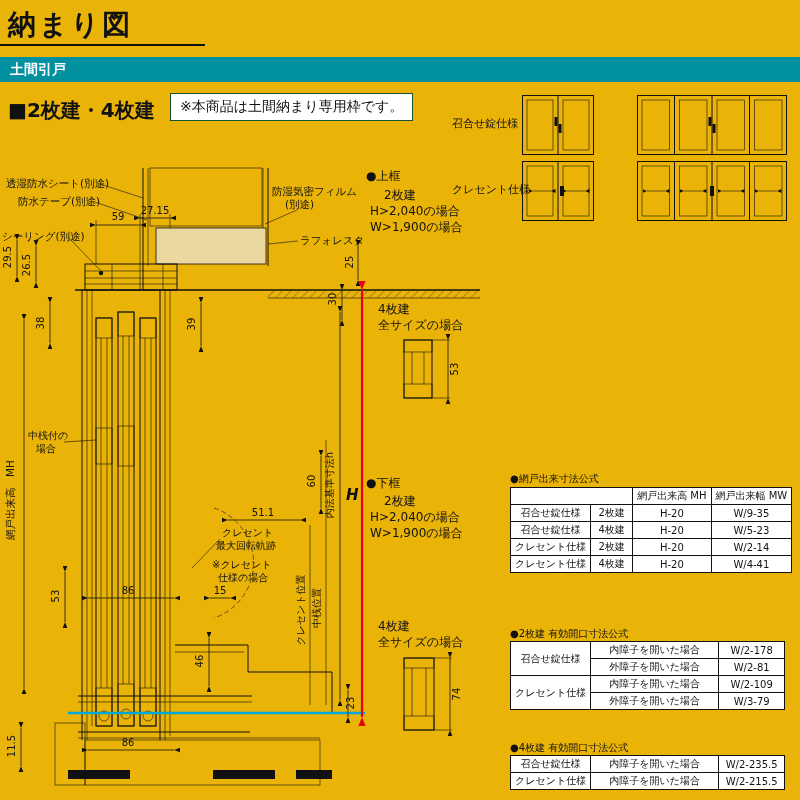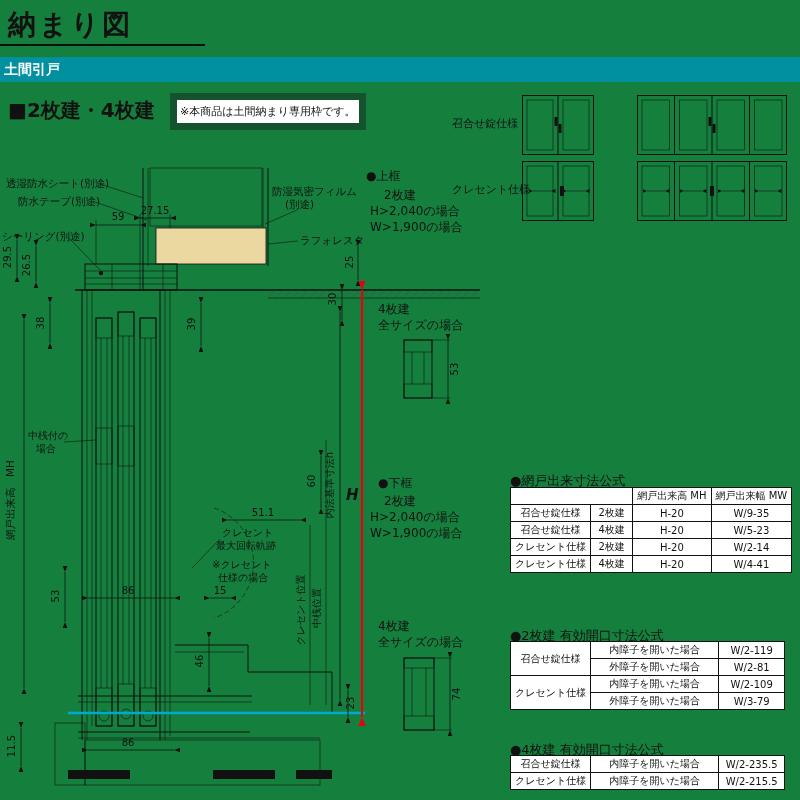--- a/index.html
+++ b/index.html
@@ -1,28 +1,28 @@
 <!DOCTYPE html>
 <html><head>
 <meta charset="utf-8">
 <style>
   *{box-sizing:border-box;margin:0;padding:0}
   body{width:800px;height:800px;background:#fff;color:#111;
        font-family:"DejaVu Sans","Liberation Sans",sans-serif}
-  .page{position:relative;width:800px;height:800px;background:#15803d;overflow:hidden}
+  .page{position:relative;width:800px;height:800px;background:#eab308;overflow:hidden}
   .abs{position:absolute}
   .title{position:absolute;left:8px;top:6px;font-size:28px;font-weight:bold;letter-spacing:3px}
   .title-rule{position:absolute;left:0;top:44px;width:205px;height:2px;background:#111}
   .banner{position:absolute;left:0;top:57px;width:800px;height:25px;background:#0090A0;
-          color:#fff;font-size:14px;font-weight:bold;line-height:25px;padding-left:4px}
+          color:#fff;font-size:14px;font-weight:bold;line-height:25px;padding-left:10px}
   .subhead{position:absolute;left:8px;top:97px;font-size:20px;font-weight:bold}
-  .note-box{position:absolute;left:170px;top:93px;border:7px solid #14532d;font-size:11px;padding:4px 3px;background:#fff}
+  .note-box{position:absolute;left:170px;top:93px;border:1px solid #14532d;font-size:14px;padding:4px 9px;background:#fff}
   .elev-label{position:absolute;font-size:11px;white-space:nowrap}
   .ann{position:absolute;font-size:12px;white-space:nowrap}
-  .tbl-title{position:absolute;font-size:13px;white-space:nowrap}
+  .tbl-title{position:absolute;font-size:10px;white-space:nowrap}
   table.sheet{position:absolute;border-collapse:collapse;font-size:10px;background:#fff}
   table.sheet td,table.sheet th{border:1px solid #111;padding:1px 4px;text-align:center;
        font-weight:normal;white-space:nowrap;height:15px}
   .w1{width:78px}.w2{width:42px}.w3{width:72px}.w4{width:80px}
   .v1{width:74px}.v2{width:128px}.v3{width:66px}
   svg{overflow:visible}
   .ln{stroke:#111;stroke-width:1;fill:none}
   .lnt{stroke:#111;stroke-width:.6;fill:none}
   .dim{stroke:#111;stroke-width:.8;fill:none}
   svg text{fill:#111;font-family:"DejaVu Sans","Liberation Sans",sans-serif}
@@ -278,21 +278,21 @@
     <rect x="12" y="6" width="28" height="12" fill="url(#hat)" class="lnt"></rect>
     <rect x="12" y="50" width="28" height="14" fill="url(#hat)" class="lnt"></rect>
     <line x1="20" y1="18" x2="20" y2="50" class="lnt"></line>
     <line x1="32" y1="18" x2="32" y2="50" class="lnt"></line>
     <line x1="40" y1="6" x2="58" y2="6" class="lnt"></line>
     <line x1="40" y1="64" x2="58" y2="64" class="lnt"></line>
     <line x1="56" y1="6" x2="56" y2="64" class="dim" marker-start="url(#dimA)" marker-end="url(#dimA)"></line>
     <text transform="rotate(-90 66 35)" x="66" y="35" text-anchor="middle" class="dtx">53</text>
   </svg>
 
-  <div class="ann" style="left:378px;top:475px">●下框</div>
+  <div class="ann" style="left:366px;top:475px">●下框</div>
   <div class="ann" style="left:384px;top:493px">2枚建</div>
   <div class="ann" style="left:370px;top:509px">H&gt;2,040の場合</div>
   <div class="ann" style="left:370px;top:525px">W&gt;1,900の場合</div>
   <div class="ann" style="left:378px;top:618px">4枚建</div>
   <div class="ann" style="left:378px;top:634px">全サイズの場合</div>
   <svg class="abs" style="left:392px;top:650px" width="84" height="88">
     <rect x="12" y="8" width="30" height="72" class="ln"></rect>
     <rect x="12" y="8" width="30" height="10" fill="url(#hat)" class="lnt"></rect>
     <rect x="12" y="66" width="30" height="14" fill="url(#hat)" class="lnt"></rect>
     <line x1="20" y1="18" x2="20" y2="66" class="lnt"></line>
@@ -337,21 +337,21 @@
     </tr>
   </tbody>
     </table>
 
   <div class="tbl-title" style="left:510px;top:627px">●2枚建 有効開口寸法公式</div>
   <table class="sheet" style="left:510px;top:641px">
     <tbody>
         <tr>
       <td rowspan="2" class="v1">召合せ錠仕様</td>
       <td class="v2">内障子を開いた場合</td>
-      <td class="v3">W/2-119</td>
+      <td class="v3">W/2-178</td>
     </tr>
     <tr>
       <td>外障子を開いた場合</td>
       <td>W/2-81</td>
     </tr>
     <tr>
       <td rowspan="2">クレセント仕様</td>
       <td>内障子を開いた場合</td>
       <td>W/2-109</td>
     </tr>

